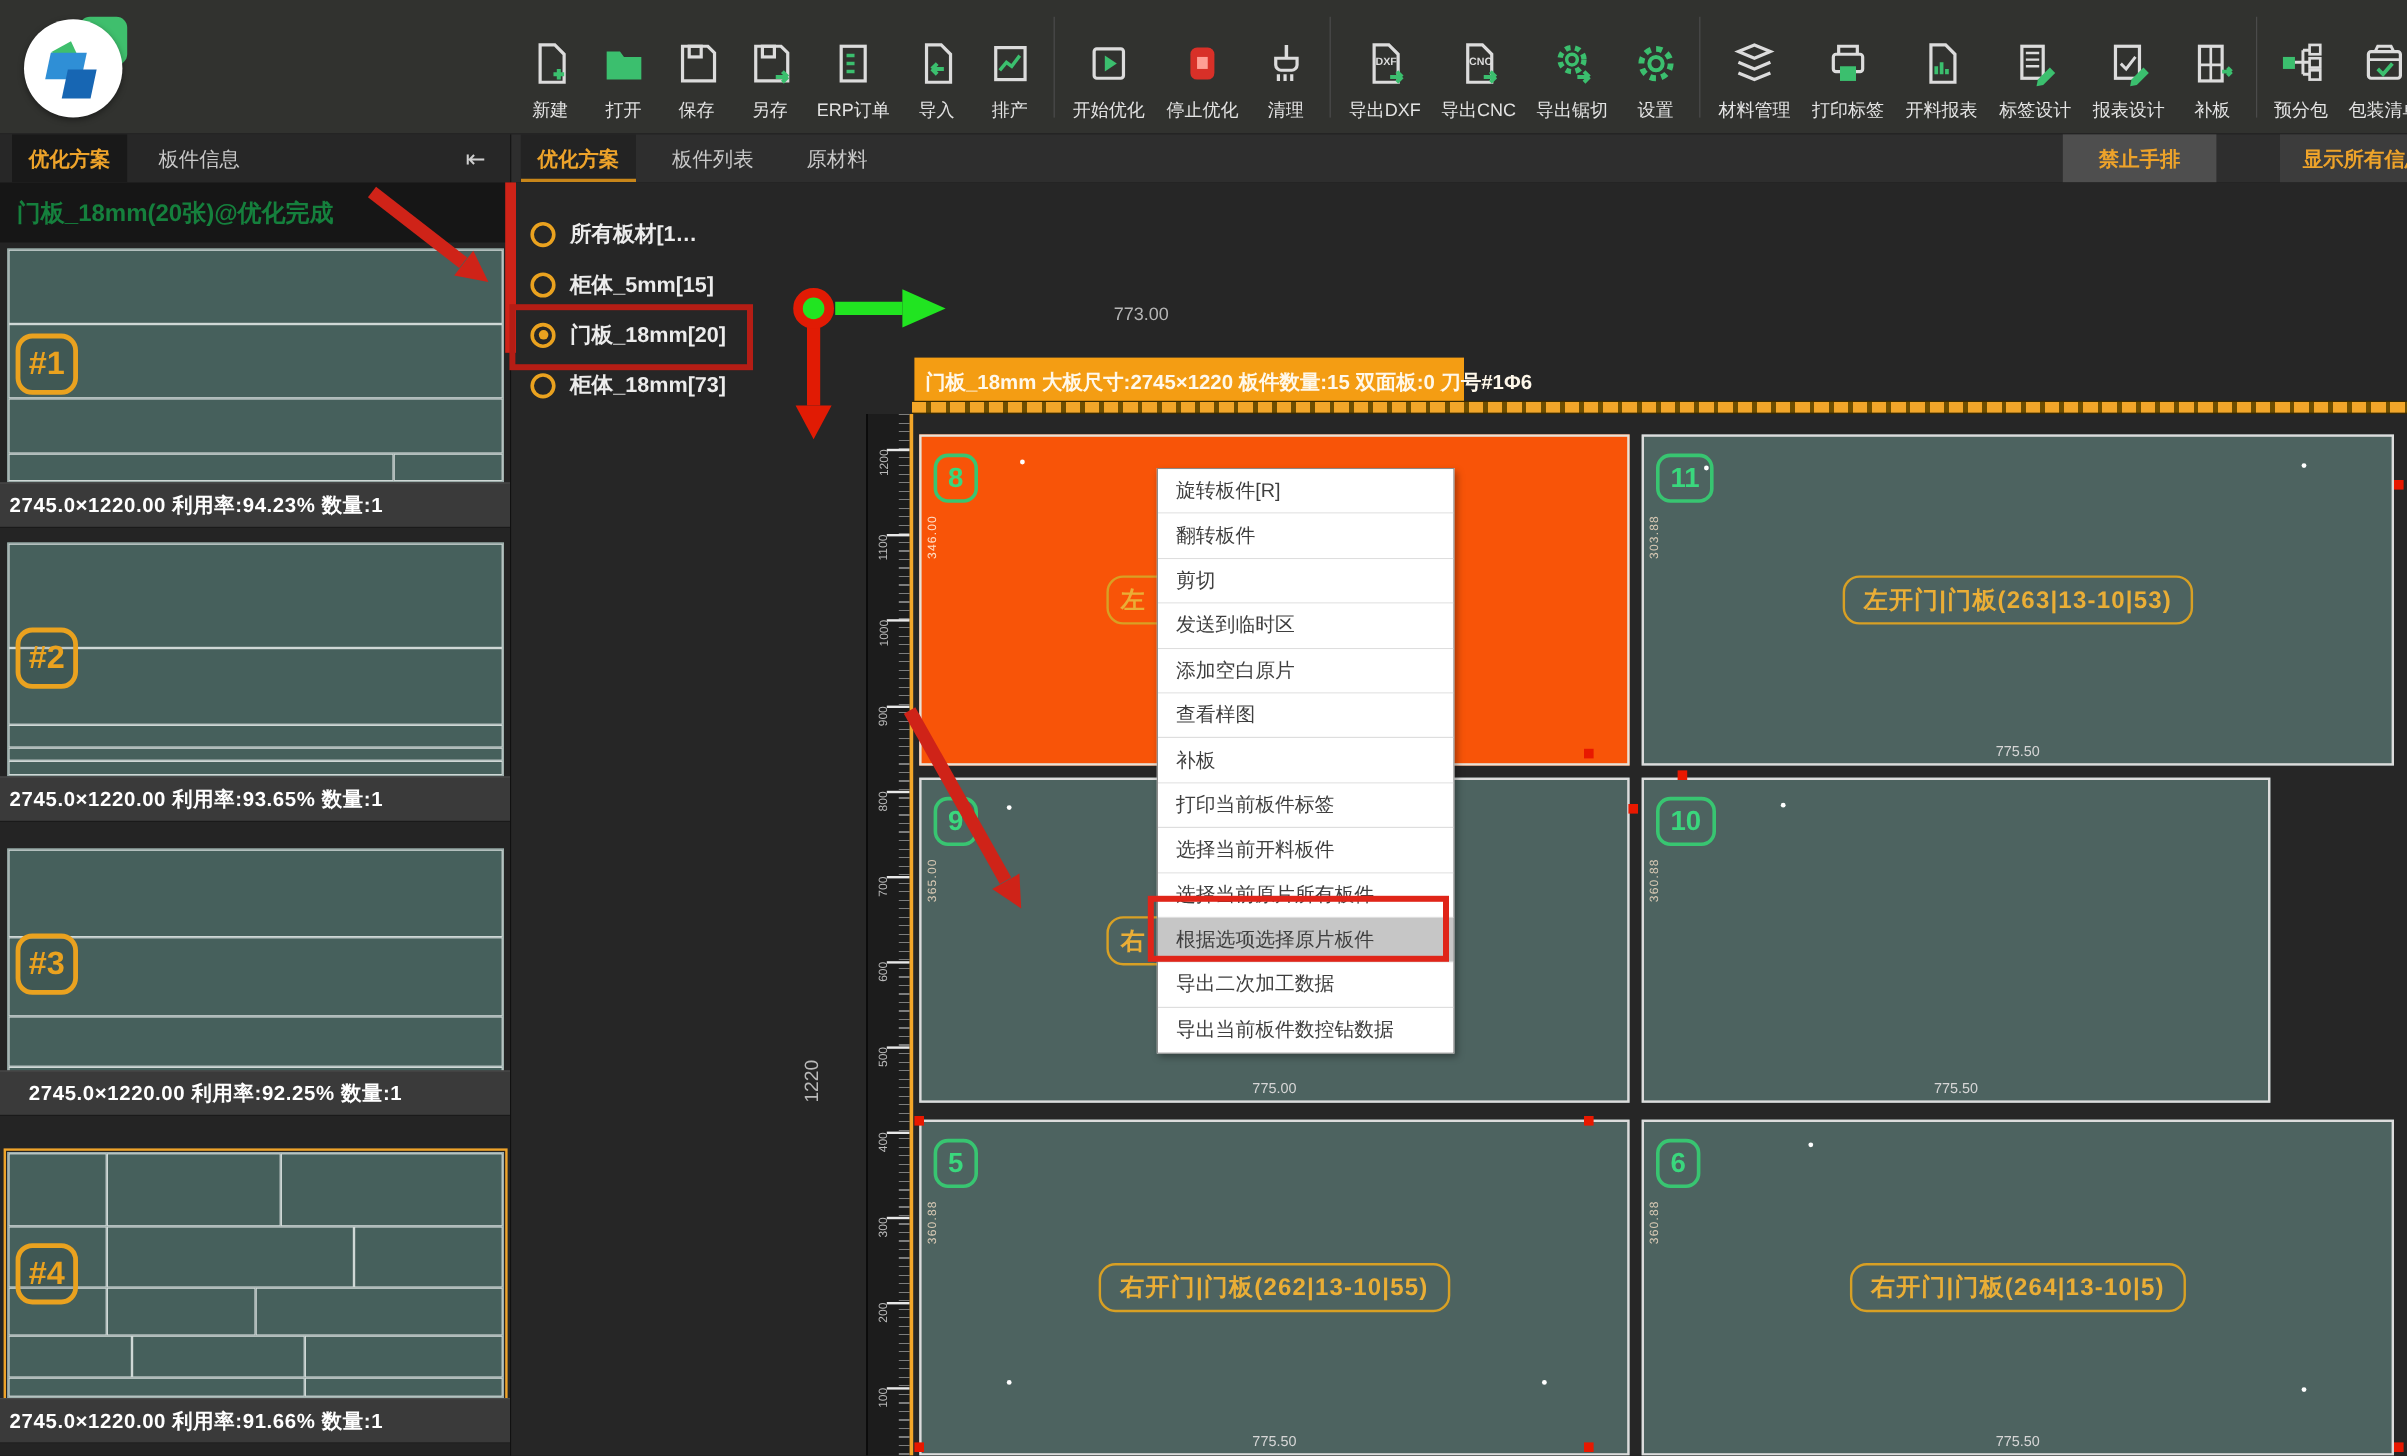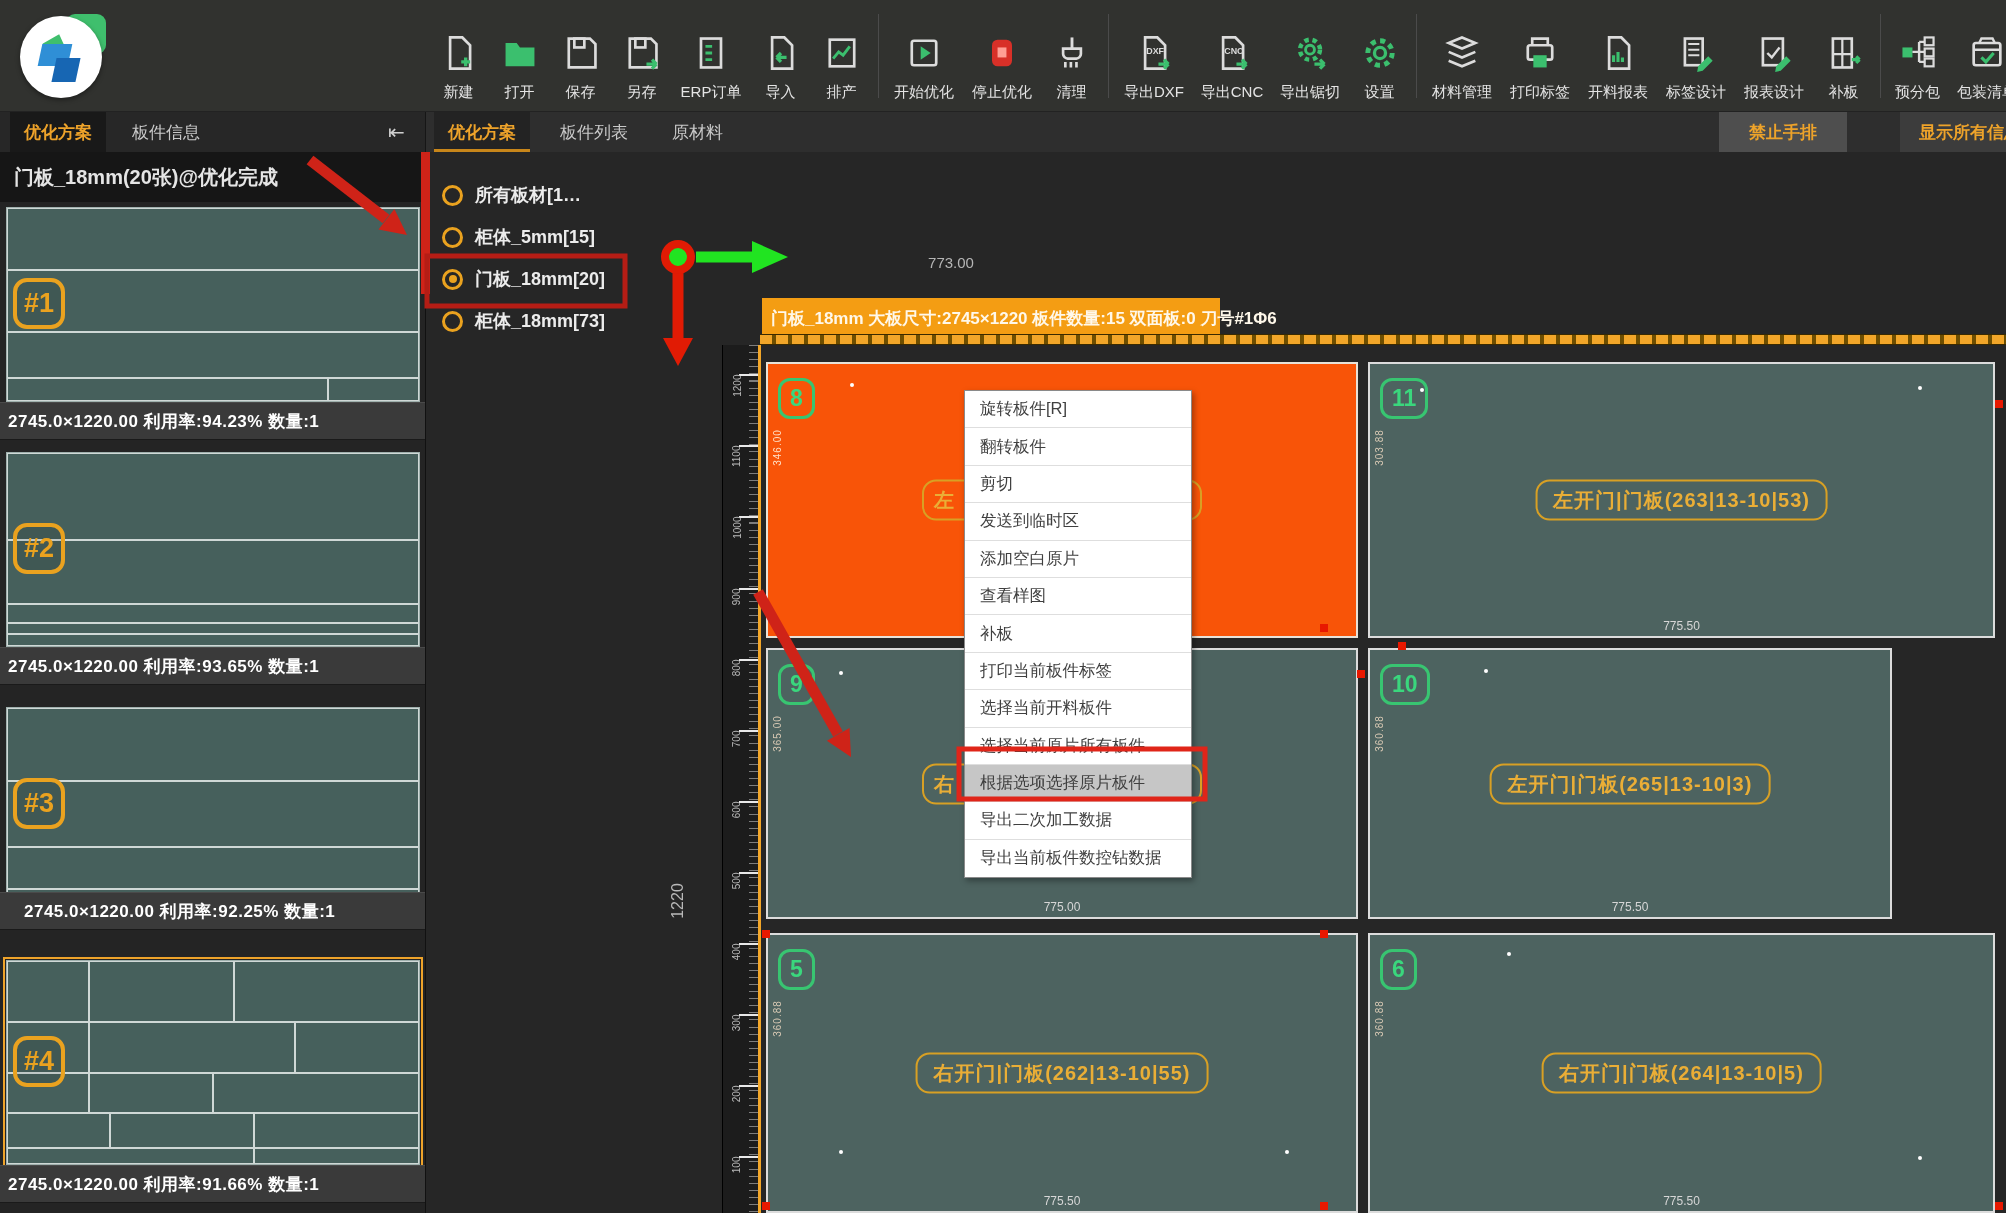--- a/index.html
+++ b/index.html
@@ -29,21 +29,21 @@
   #tabstrip { position:absolute; left:0; top:112px; width:2006px; height:40px; background:#2e2e2e; }
   #tabstrip .side { position:absolute; left:0; top:0; width:426px; height:40px; background:#272727; border-right:1px solid #161616; }
   .tab { position:absolute; top:0; height:40px; display:flex; align-items:center; justify-content:center; font-size:17px; color:#c9c9c9; cursor:pointer; padding:0 14px; }
   .tab.active { color:#eea32a; font-weight:bold; background:#191919; }
   .tab.main-active { color:#eea32a; font-weight:bold; background:#232323; box-shadow:inset 0 -3px 0 #c8861a; }
   #collapse { position:absolute; left:388px; top:8px; color:#cfcfcf; font-size:20px; cursor:pointer; }
   .strip-btn { position:absolute; top:0; height:40px; display:flex; align-items:center; justify-content:center; color:#eea32a; font-size:17px; font-weight:bold; cursor:pointer; }
 
   
   #sidebar { position:absolute; left:0; top:152px; width:426px; height:1061px; background:#242424; border-right:1px solid #111; overflow:hidden; }
-  #sb-header { position:absolute; left:0; top:0; width:426px; height:50px; background:#161616; color:#e5e5e5; font-size:20px; font-weight:bold; display:flex; align-items:center; padding-left:14px; }
+  #sb-header { position:absolute; left:0; top:0; width:426px; height:50px; background:#161616; color:#15803d; font-size:20px; font-weight:bold; display:flex; align-items:center; padding-left:14px; }
   .card-thumb { position:absolute; left:6px; width:414px; background:#46605c; border:1px solid #9fb0ad; }
   .card-thumb.sel { outline:2px solid #eea32a; outline-offset:1px; }
   .strip { position:absolute; border:1px solid #cfd8d6; }
   .sb-badge { position:absolute; left:6px; border:4px solid #eaa21f; border-radius:14px; color:#eaa21f; font-size:27px; font-weight:bold; padding:6px 7px; background:rgba(0,0,0,.08); }
   .card-stats { position:absolute; left:0; width:426px; height:38px; background:#3a3a3a; color:#fff; font-size:17px; font-weight:bold; display:flex; align-items:center; padding-left:8px; letter-spacing:.5px; border-top:1px solid #4a4a4a; border-bottom:1px solid #1a1a1a;}
 
   
   #canvas { position:absolute; left:426px; top:152px; width:1580px; height:1061px; background:#262626; overflow:hidden; }
   .radio-row { position:absolute; left:16px; height:42px; display:flex; align-items:center; cursor:pointer; }
   .radio-dot { width:21px; height:21px; border:3px solid #eaa21f; border-radius:50%; margin-right:12px; position:relative; }
@@ -67,21 +67,21 @@
   .p-badge { position:absolute; left:10px; top:14px; border:3px solid #38c571; border-radius:12px; color:#3ad77d; font-size:23px; font-weight:bold; padding:4px 9px; }
   .p-side { position:absolute; left:-9px; top:78px; color:#d8c9b4; font-size:10px; transform:rotate(-90deg); letter-spacing:1px; }
   .panel.orange .p-side { color:#ffe0c8; }
   .p-label { position:absolute; left:50%; top:50%; transform:translate(-50%,-50%); border:2px solid #d8a024; border-radius:14px; color:#eaae36; font-size:20px; font-weight:bold; padding:5px 16px; white-space:nowrap; letter-spacing:1px; }
   .p-label.partial { width:280px; display:flex; justify-content:space-between; padding:5px 10px; }
   .p-bottom { position:absolute; left:0; right:0; bottom:3px; text-align:center; color:#d6d6d6; font-size:12px; }
   .wdot { position:absolute; width:4px; height:4px; background:#fff; border-radius:50%; }
   .rdot { position:absolute; width:8px; height:8px; background:#e81800; z-index:6; }
 
   
-  #ctxmenu { position:absolute; left:538px; top:238px; width:228px; background:#fff; border:1px solid #8a8a8a; z-index:10; box-shadow:2px 3px 6px rgba(0,0,0,.35); }
+  #ctxmenu { position:absolute; left:538px; top:238px; width:248px; background:#fff; border:1px solid #8a8a8a; z-index:10; box-shadow:2px 3px 6px rgba(0,0,0,.35); }
   .mi { height:37.4px; display:flex; align-items:center; padding-left:15px; font-size:16.5px; color:#3f3f3f; border-bottom:1px solid #dedede; cursor:pointer; background:#fff; white-space:nowrap; }
   .mi:last-child { border-bottom:none; }
   .mi.hl { background:#c6c6c6; }
 
   #overlay { position:absolute; left:0; top:0; width:2006px; height:1213px; z-index:50; pointer-events:none; }
 </style>
 </head>
 <body>
 
 <div id="header">
@@ -473,21 +473,20 @@
         <span class="p-label partial">
           <span>右</span>
           <span>)</span>
         </span>
         <span class="p-bottom">775.00</span>
         <span class="wdot" style="left:12%;top:8%"></span>
       </div>
       <div class="panel teal" style="left: 942px; top: 496px; width: 524px; height: 271px;">
         <span class="p-badge">10</span>
         <span class="p-side">360.88</span>
-        <span class="p-label">左开门|门板(265|13-10|3)</span>
         <span class="p-bottom">775.50</span>
         <span class="wdot" style="left:22%;top:7%"></span>
       </div>
       <div class="panel teal" style="left: 340px; top: 781px; width: 592px; height: 280px;">
         <span class="p-badge">5</span>
         <span class="p-side">360.88</span>
         <span class="p-label">右开门|门板(262|13-10|55)</span>
         <span class="p-bottom">775.50</span>
         <span class="wdot" style="left:12%;top:78%"></span>
         <span class="wdot" style="left:88%;top:78%"></span>

